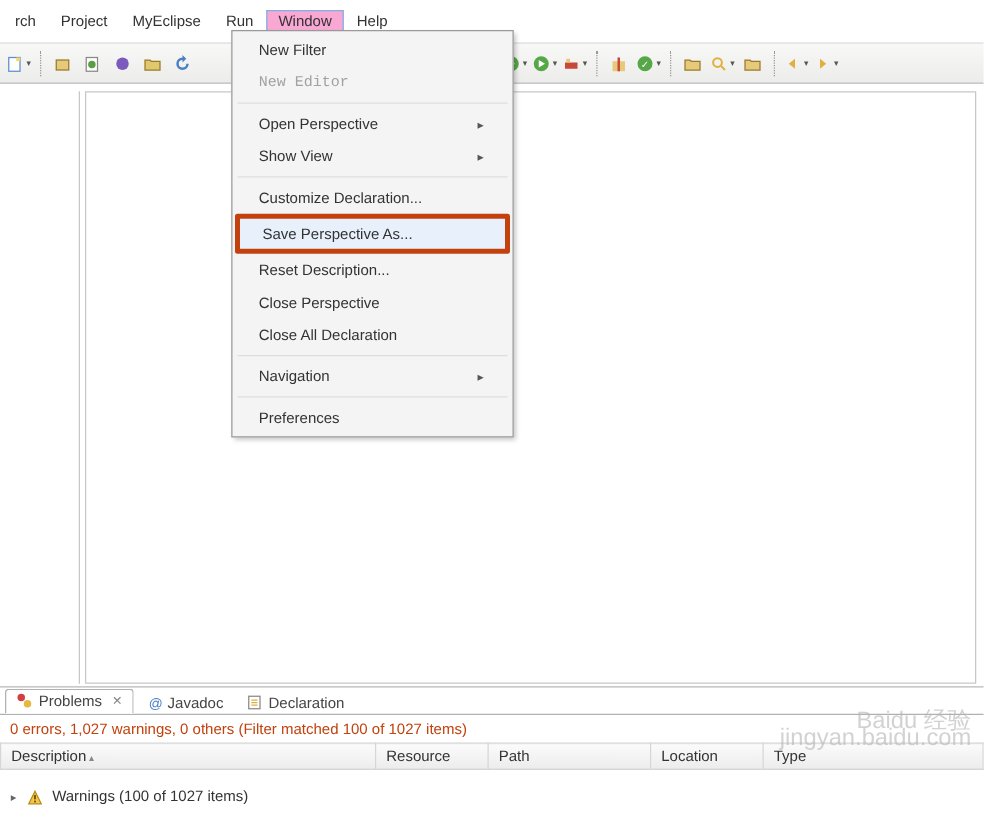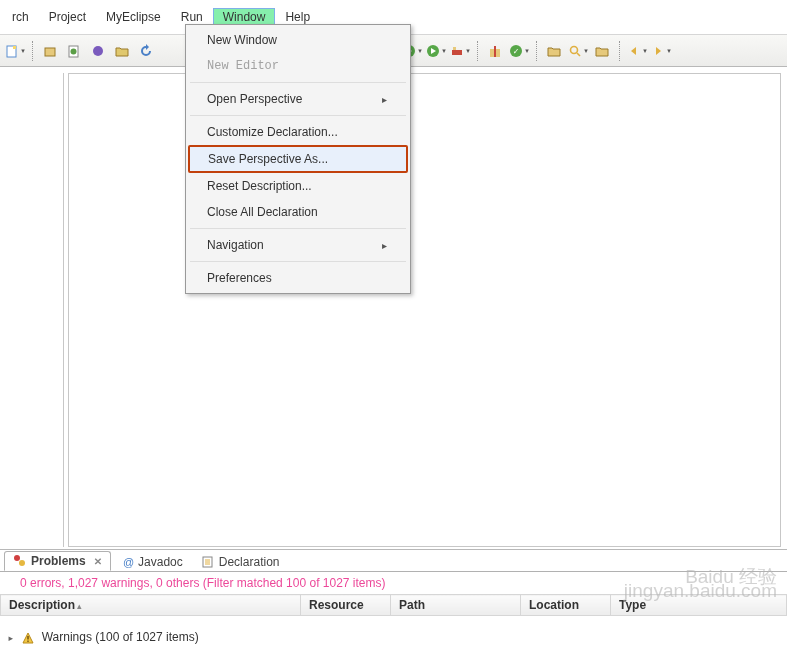--- a/index.html
+++ b/index.html
@@ -21,21 +21,21 @@
     background: #fff;
     border-bottom: 1px solid #d6d6d6;
     padding-left: 2px;
   }
   .menubar .menu-item {
     padding: 2px 10px;
     cursor: default;
     color: #333;
   }
   .menubar .menu-item.active {
-    background: #86efac;
+    background: #f9a8d4;
     border: 1px solid #7eb0e8;
     padding: 1px 9px;
   }
   
   .toolbar {
     height: 32px;
     background: linear-gradient(#f8f8f6, #ececea);
     border-bottom: 1px solid #b8b8b8;
     display: flex;
     align-items: center;
@@ -112,45 +112,44 @@
     color: #444;
     border: 1px solid transparent;
     border-bottom: none;
     cursor: default;
   }
   .tab.active {
     background: #fff;
     border: 1px solid #b1b1b1;
     border-bottom: 1px solid #fff;
     border-radius: 3px 3px 0 0;
-    font-weight: bold;
   }
   .tab .close {
     color: #888;
     font-size: 10px;
     margin-left: 4px;
   }
   .tab-underline {
     height: 1px;
     background: #b1b1b1;
     margin-top: -1px;
   }
   .status-line {
-    padding: 4px 20px;
-    color: #ec4899;
+    padding: 4px 8px;
+    color: #c2410c;
     font-size: 12px;
   }
   .problems-table {
     width: 100%;
     border-collapse: collapse;
     font-size: 12px;
   }
   .problems-table th {
     text-align: left;
-    font-weight: bold;
+    font-weight: normal;
     background: linear-gradient(#fbfbfb, #ececec);
     border: 1px solid #d6d6d6;
     padding: 3px 8px;
     color: #333;
   }
   .problems-table th.sorted::after {
     content: " ▴";
     font-size: 8px;
     color: #888;
   }
@@ -188,21 +187,21 @@
     font-size: 12px;
     color: #333;
     display: flex;
     justify-content: space-between;
     align-items: center;
     border: 1px solid transparent;
   }
   .dropdown .ditem.disabled { color: #a2a2a2; font-family: Liberation Mono, monospace; }
   .dropdown .ditem.highlight {
     background: #e8f0fb;
-    border: 2px solid #c2410c;
+    border: 4px solid #c2410c;
     border-radius: 2px;
   }
   .dropdown .ditem .sub::after {
     content: "▸";
     font-size: 10px;
     color: #555;
   }
   .dropdown .dsep {
     height: 1px;
     background: #ddd;
@@ -427,39 +426,46 @@
           <td></td>
           <td></td>
           <td></td>
       </tr>
     </tbody>
   </table>
 </div>
 
 <div class="dropdown">
   <div class="ditem">
-      <span>New Window</span>
+      <span>New Filter</span>
     </div>
   <div class="ditem disabled">
       <span>New Editor</span>
     </div>
   <div class="dsep"></div>
   <div class="ditem">
       <span>Open Perspective</span>
       <span class="sub"></span>
     </div>
+  <div class="ditem">
+      <span>Show View</span>
+      <span class="sub"></span>
+    </div>
   <div class="dsep"></div>
   <div class="ditem">
       <span>Customize Declaration...</span>
     </div>
   <div class="ditem highlight">
       <span>Save Perspective As...</span>
     </div>
   <div class="ditem">
       <span>Reset Description...</span>
+    </div>
+  <div class="ditem">
+      <span>Close Perspective</span>
     </div>
   <div class="ditem">
       <span>Close All Declaration</span>
     </div>
   <div class="dsep"></div>
   <div class="ditem">
       <span>Navigation</span>
       <span class="sub"></span>
     </div>
   <div class="dsep"></div>

